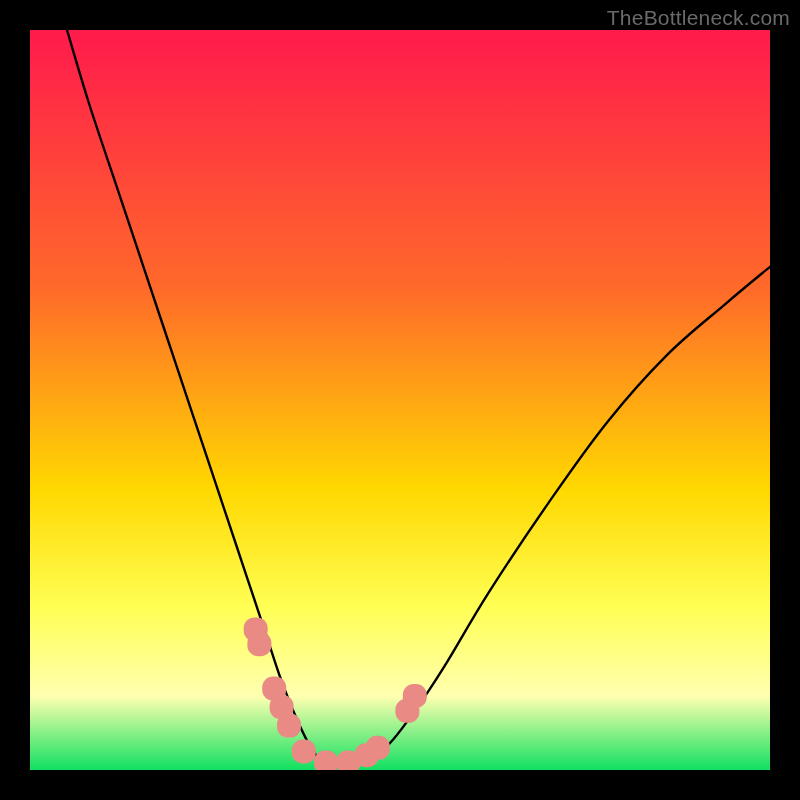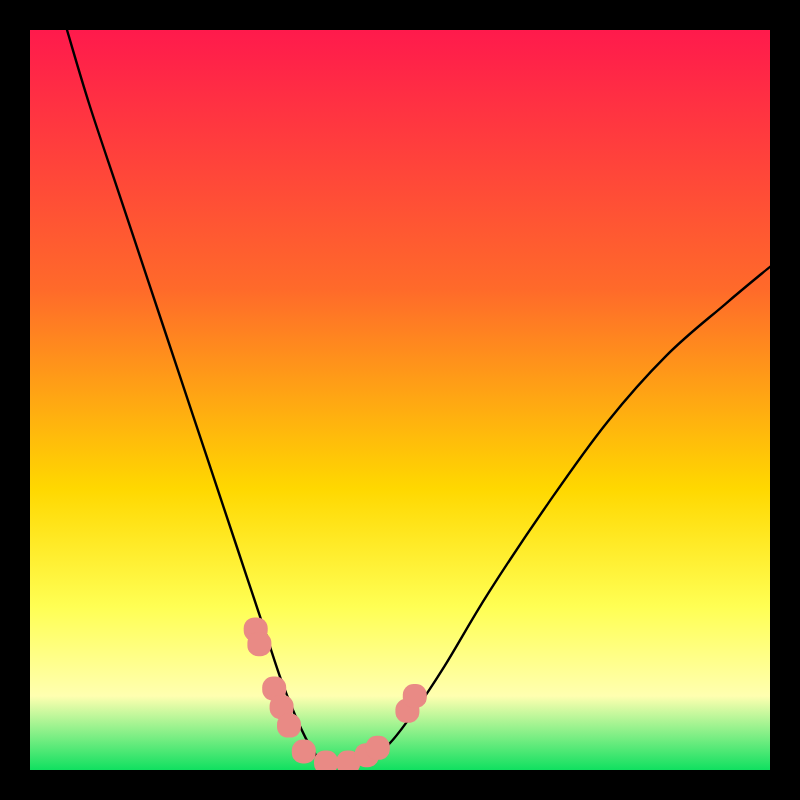--- a/index.html
+++ b/index.html
@@ -62,13 +62,14 @@
           <rect x="261.8" y="709.5" width="24" height="24" rx="10.8" ry="10.8" fill="#e98a85"></rect>
           <rect x="284" y="720.6" width="24" height="24" rx="10.8" ry="10.8" fill="#e98a85"></rect>
           <rect x="306.2" y="720.6" width="24" height="24" rx="10.8" ry="10.8" fill="#e98a85"></rect>
           <rect x="324.7" y="713.2" width="24" height="24" rx="10.8" ry="10.8" fill="#e98a85"></rect>
           <rect x="335.79999999999995" y="705.8" width="24" height="24" rx="10.8" ry="10.8" fill="#e98a85"></rect>
           <rect x="365.40000000000003" y="668.8" width="24" height="24" rx="10.8" ry="10.8" fill="#e98a85"></rect>
           <rect x="372.8" y="654" width="24" height="24" rx="10.8" ry="10.8" fill="#e98a85"></rect>
         </g>
     </svg>
   </div>
+  <div class="watermark">TheBottleneck.com</div>
 </div>
 
 </body></html>

